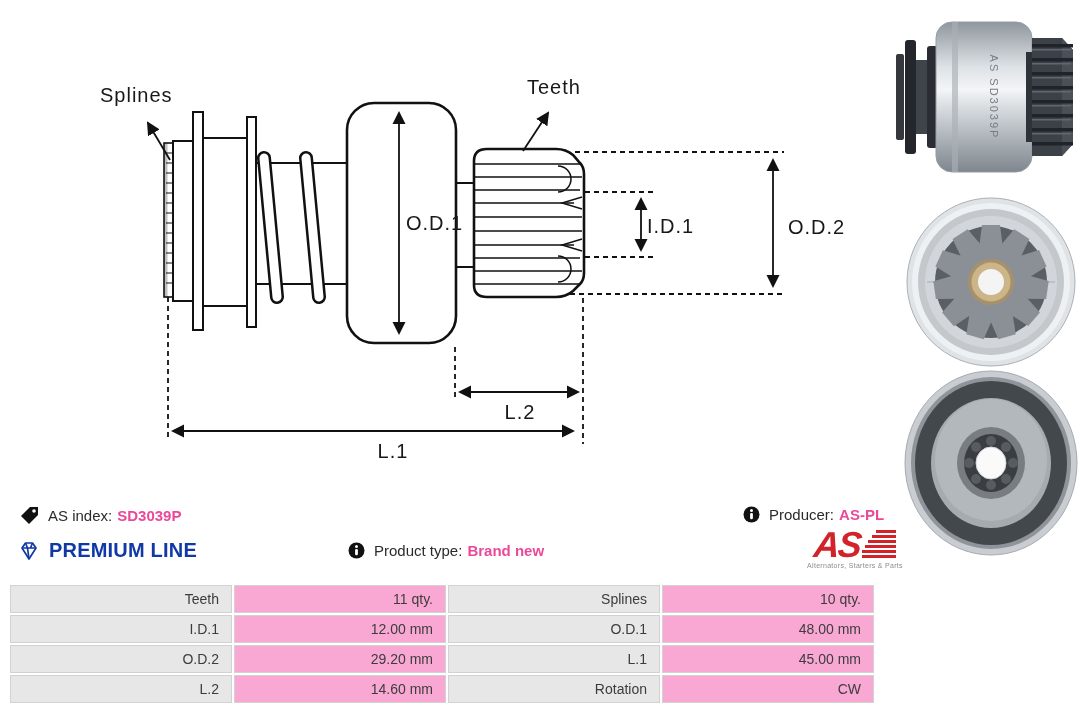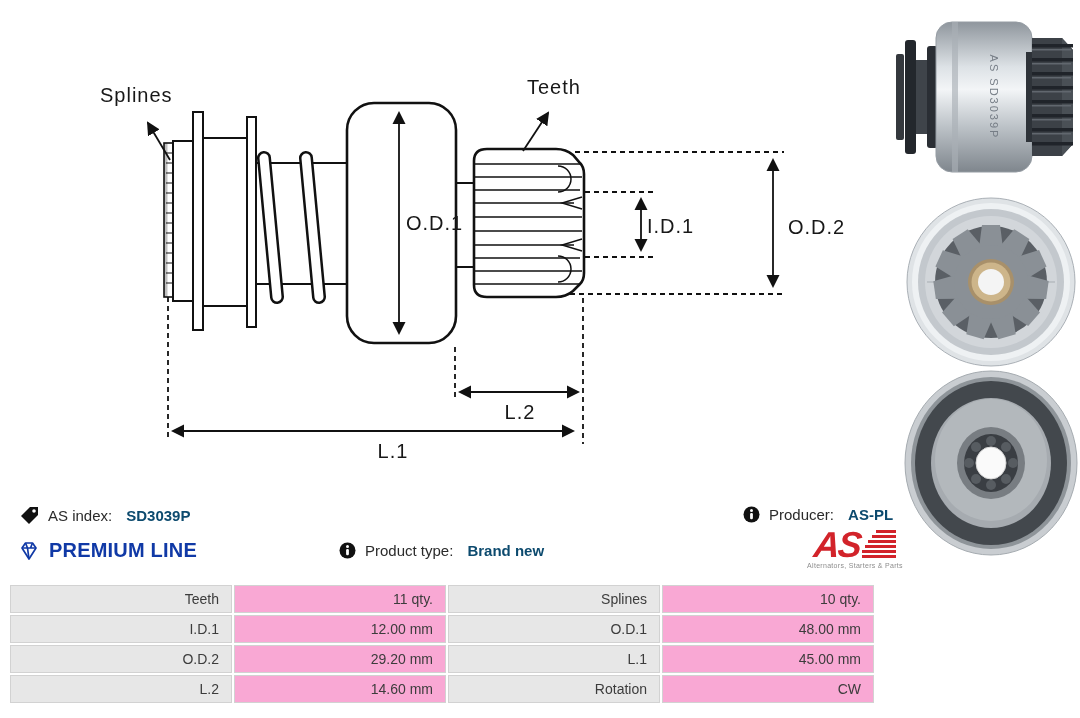--- a/index.html
+++ b/index.html
@@ -11,21 +11,21 @@
   .diagram{position:absolute;left:0;top:0;}
   .dlabel{font-size:20px;letter-spacing:1px;fill:#181818;font-weight:400;}
 
   
   .photo{position:absolute;}
 
   
   .info-item{position:absolute;display:flex;align-items:center;white-space:nowrap;
              font-size:15px;color:#2b2b2b;}
   .info-item .ic{display:inline-flex;margin-right:9px;}
-  .b{font-weight:bold;margin-left:14px;color:#0c4a6e;}
+  .b{font-weight:bold;margin-left:5px;color:#ec4899;}
   .premium{color:#1039a6;font-weight:bold;font-size:20px;letter-spacing:.2px;}
 
   
   .aslogo{position:absolute;left:799px;top:526px;width:112px;text-align:center;}
   .aslogo-main{display:flex;align-items:flex-end;justify-content:center;height:34px;}
   .aslogo-as{font-style:italic;font-weight:bold;font-size:36px;line-height:30px;
              color:#d2232a;transform:skewX(-6deg);letter-spacing:-2px;}
   .aslogo-stripes{display:flex;flex-direction:column;gap:2px;margin-left:2px;margin-bottom:2px;}
   .aslogo-stripes i{display:block;height:3px;background:#d2232a;}
   .aslogo-stripes i:nth-child(1){width:20px;margin-left:14px;}
@@ -230,21 +230,21 @@
     <span class="ic">
       <svg width="22" height="20" viewBox="0 0 22 20" fill="none" stroke="#1039a6" stroke-width="1.7" stroke-linejoin="round">
         <path d="M4 7 L7.5 2 H14.5 L18 7 L11 18 Z"></path>
           <path d="M4 7 H18 M7.5 2 L9.5 7 L11 18 M14.5 2 L12.5 7"></path>
       </svg>
     </span>
     <span class="premium">PREMIUM LINE</span>
   </div>
 
 
-  <div class="info-item" style="left:339px;top:542px">
+  <div class="info-item" style="left:348px;top:542px">
     <span class="ic">
       <svg width="17" height="17" viewBox="0 0 17 17">
           <circle cx="8.5" cy="8.5" r="8" fill="#111"></circle>
           <circle cx="8.5" cy="4.6" r="1.5" fill="#fff"></circle>
           <rect x="7.1" y="7" width="2.8" height="6.3" rx="1.2" fill="#fff"></rect>
         </svg>
     </span>
     <span>Product type:</span>
     <span class="b">Brand new</span>
   </div>

